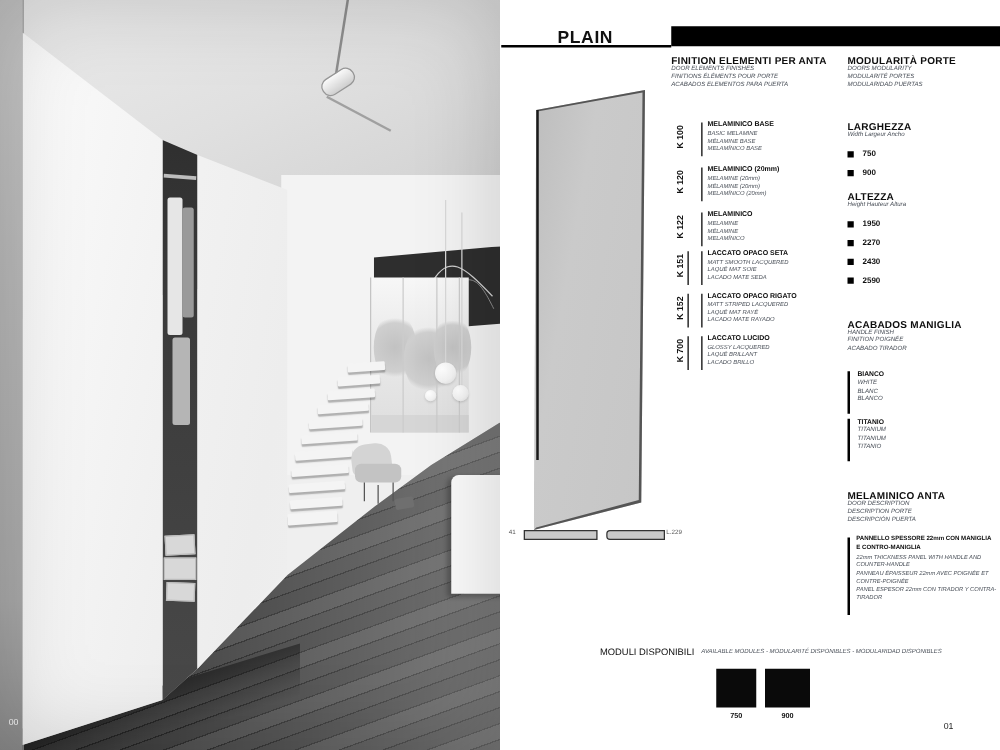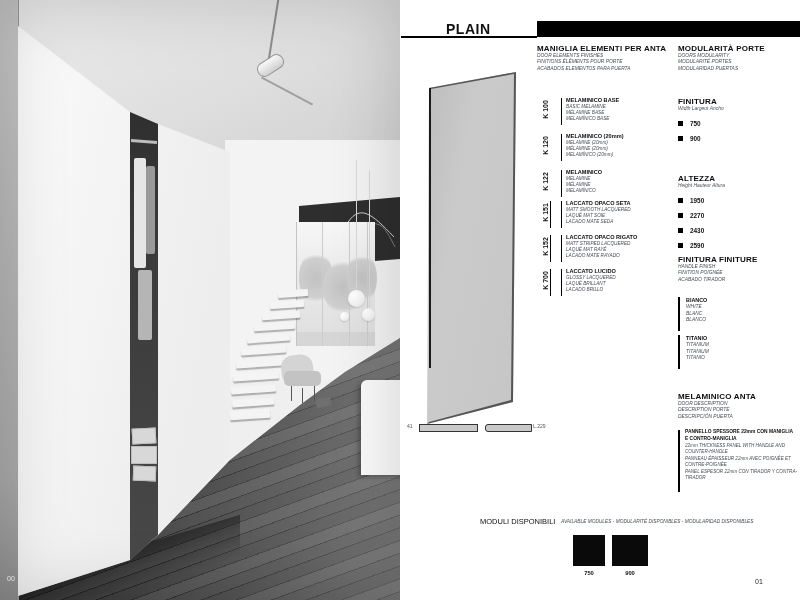--- a/index.html
+++ b/index.html
@@ -175,21 +175,21 @@
 
   <div class="door-diagram"></div>
   <div class="door-outline"></div>
   <div class="door-edge"></div>
   <div class="sect-label" style="left:407px;top:423px;">41</div>
   <div class="sect-bar" style="left:419px;width:57px;"></div>
   <div class="sect-bar" style="left:485px;width:45px;border-radius:3px 0 0 3px;"></div>
   <div class="sect-label" style="left:533px;top:423px;">L.229</div>
 
   <div style="position:absolute;left:537px;top:44px;width:140px;">
-    <div class="h1">MANIGLIA ELEMENTI PER ANTA</div>
+    <div class="h1">FINITION ELEMENTI PER ANTA</div>
     <div class="sub">DOOR ELEMENTS FINISHES</div>
     <div class="sub">FINITIONS ÉLÉMENTS POUR PORTE</div>
     <div class="sub">ACABADOS ELEMENTOS PARA PUERTA</div>
   </div>
 
   <div class="kblock" style="top:97px;">
     <div class="kcode">K 100</div>
     <div class="krule"></div>
     <div class="ktext">
       <div class="kname">MELAMINICO BASE</div>
@@ -253,33 +253,33 @@
   </div>
 
   <div class="rcol" style="top:44px;">
     <div class="h1">MODULARITÀ PORTE</div>
     <div class="sub">DOORS MODULARITY</div>
     <div class="sub">MODULARITÉ PORTES</div>
     <div class="sub">MODULARIDAD PUERTAS</div>
   </div>
 
   <div class="rcol" style="top:97px;">
-    <div class="h1">FINITURA</div>
+    <div class="h1">LARGHEZZA</div>
     <div class="sub">Width   Largeur   Ancho</div>
     <div class="vitem">
       <span class="vsq"></span>
       <span class="vnum">750</span>
     </div>
     <div class="vitem">
       <span class="vsq"></span>
       <span class="vnum">900</span>
     </div>
   </div>
 
-  <div class="rcol" style="top:174px;">
+  <div class="rcol" style="top:153px;">
     <div class="h1">ALTEZZA</div>
     <div class="sub">Height   Hauteur   Altura</div>
     <div class="vitem">
       <span class="vsq"></span>
       <span class="vnum">1950</span>
     </div>
     <div class="vitem">
       <span class="vsq"></span>
       <span class="vnum">2270</span>
     </div>
@@ -287,21 +287,21 @@
       <span class="vsq"></span>
       <span class="vnum">2430</span>
     </div>
     <div class="vitem">
       <span class="vsq"></span>
       <span class="vnum">2590</span>
     </div>
   </div>
 
   <div class="rcol" style="top:255px;">
-    <div class="h1">FINITURA FINITURE</div>
+    <div class="h1">ACABADOS MANIGLIA</div>
     <div class="sub">HANDLE FINISH</div>
     <div class="sub">FINITION POIGNÉE</div>
     <div class="sub">ACABADO TIRADOR</div>
     <div class="opt" style="margin-top:14px;">
       <div class="optbar"></div>
       <div class="optname">BIANCO</div>
       <div class="sub">WHITE</div>
       <div class="sub">BLANC</div>
       <div class="sub">BLANCO</div>
     </div>

